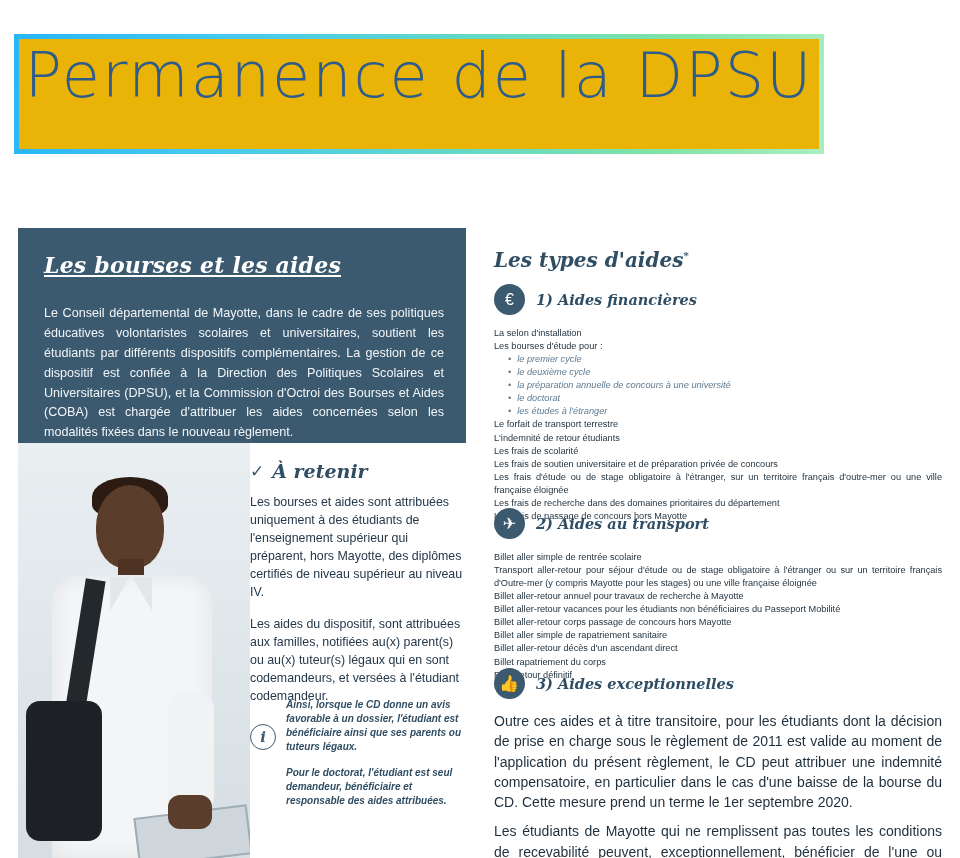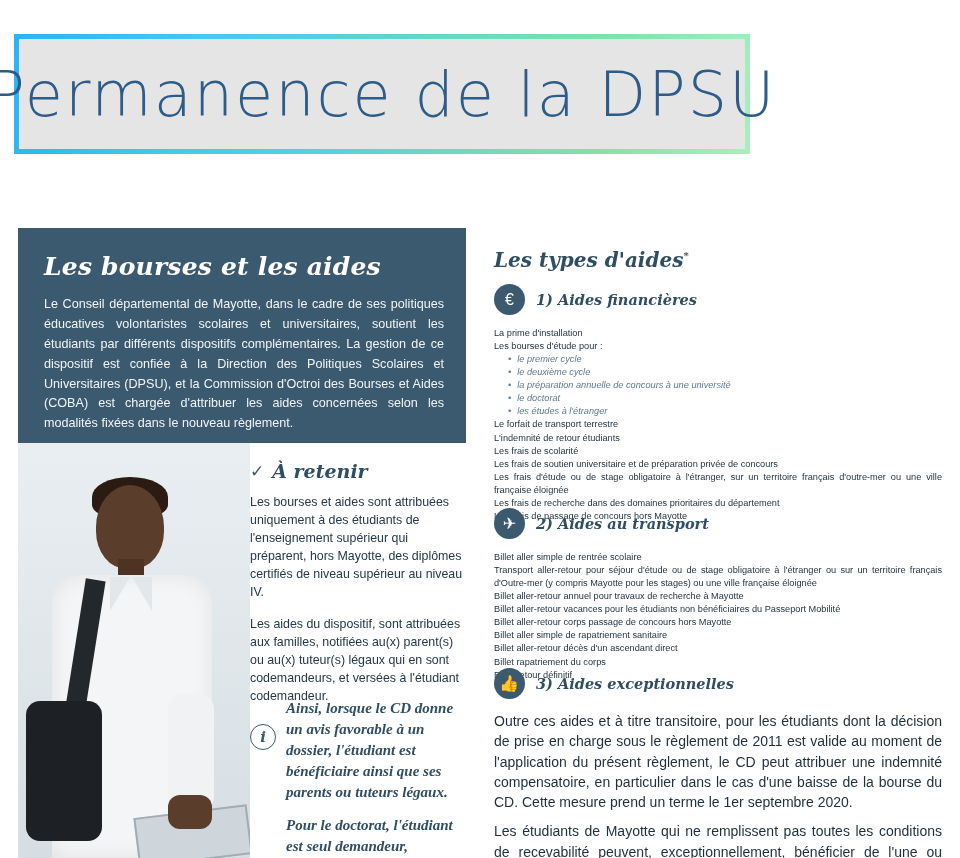--- a/index.html
+++ b/index.html
@@ -13,28 +13,28 @@
     font-family: "Liberation Sans", sans-serif;
     overflow: hidden;
     position: relative;
   }
 
   
   .banner {
     position: absolute;
     left: 14px;
     top: 34px;
-    width: 736px;
+    width: 810px;
     height: 120px;
     box-sizing: border-box;
     border: 5px solid;
     border-image: linear-gradient(100deg, #29b6f6 0%, #46c8f0 25%, #62d8c8 55%, #7fe3a6 80%, #a8eec0 100%) 1;
-    background: #e5e5e5;
-    display: flex;
-    align-items: center;
+    background: #eab308;
+    display: flex;
+    align-items: flex-start;
     justify-content: center;
   }
   .banner-title {
     font-family: "DejaVu Sans", sans-serif;
     font-size: 62px;
     font-weight: 300;
     letter-spacing: 2px;
     color: #2e5c8a;
     white-space: nowrap;
   }
@@ -66,23 +66,24 @@
     height: 215px;
     background: #3b5a70;
     color: #ffffff;
     box-sizing: border-box;
     padding: 24px 22px 10px 26px;
   }
   .bourses-title {
     font-family: "DejaVu Serif", serif;
     font-style: italic;
     font-weight: bold;
-    font-size: 25px;
-    margin-bottom: 14px;
+    font-size: 22px;
+    margin-bottom: 26px;
     letter-spacing: .2px;
+    text-decoration: underline;
   }
   .bourses-text {
     font-size: 12.6px;
     line-height: 1.58;
     text-align: justify;
     color: #f2f5f7;
   }
   .bubble-tail {
     position: absolute;
     left: 46px;
@@ -230,24 +231,24 @@
     font-style: italic;
     font-weight: bold;
     font-size: 15px;
     display: flex;
     align-items: center;
     justify-content: center;
     flex: 0 0 auto;
     margin-top: 26px;
   }
   .info-text p {
-    font-family: Liberation Serif, serif;
-    font-style: italic;
-    font-weight: bold;
-    font-size: 15px;
+    font-family: Liberation Sans, sans-serif;
+    font-style: italic;
+    font-weight: bold;
+    font-size: 10px;
     line-height: 1.4;
     color: #2f4d63;
     margin: 0 0 12px 0;
   }
 
   
   .right-col {
     position: absolute;
     left: 476px;
     top: 0;
@@ -389,21 +390,21 @@
     <div class="types-title">
       <span>Les types d'aides</span><sup>*</sup>
     </div>
 
     <div class="blk1">
       <div class="sec-head">
         <span class="sec-icon">€</span>
         <span class="sec-name">1) Aides financières</span>
       </div>
       <div class="lines">
-        <p class="l">La prime d'installation</p>
+        <p class="l">La selon d'installation</p>
         <p class="l">Les bourses d'étude pour :</p>
         <ul class="sub-list">
           <li>le premier cycle</li>
           <li>le deuxième cycle</li>
           <li>la préparation annuelle de concours à une université</li>
           <li>le doctorat</li>
           <li>les études à l'étranger</li>
         </ul>
         <p class="l">Le forfait de transport terrestre</p>
         <p class="l">L'indemnité de retour étudiants</p>

